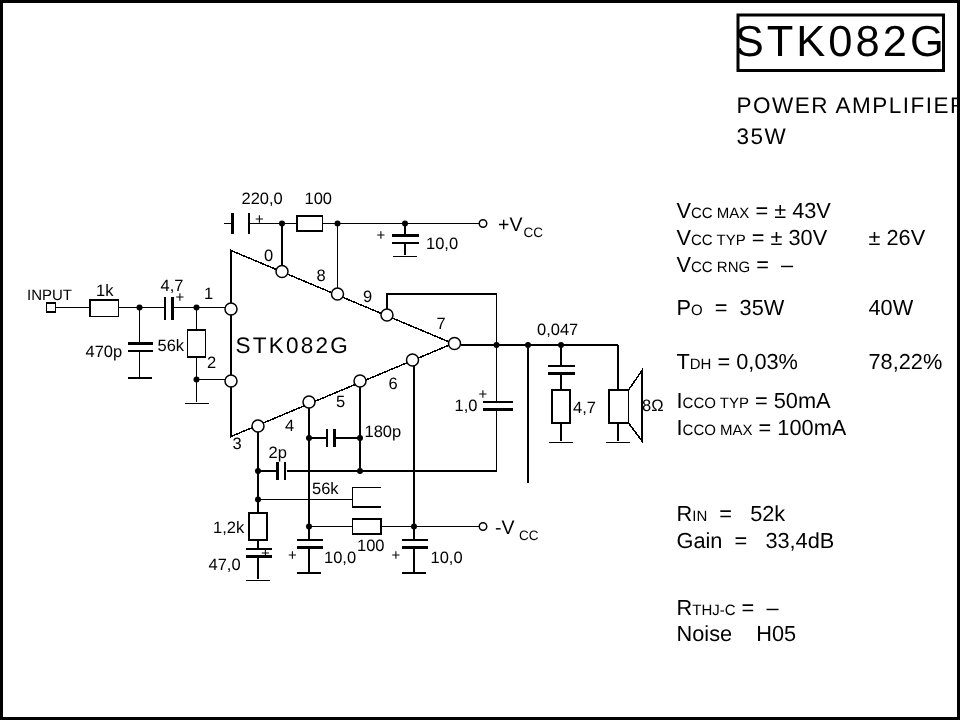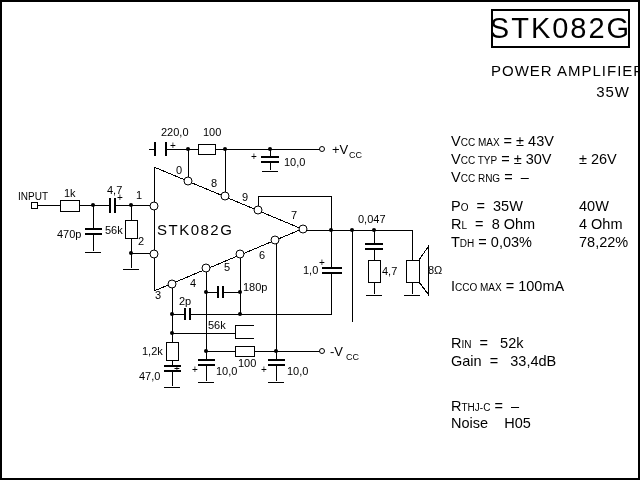--- a/index.html
+++ b/index.html
@@ -22,21 +22,21 @@
   text.vmain{font-family:"Liberation Sans",sans-serif;font-size:13px;fill:#000;}
   text.vsub{font-family:"Liberation Sans",sans-serif;font-size:9px;fill:#000;}
   .title-box{
     position:absolute;left:489px;top:7px;width:139px;height:39px;
     border:2px solid #000;box-sizing:border-box;
     display:flex;align-items:center;justify-content:center;
     font-size:29px;letter-spacing:2px;white-space:pre;
   }
   .subtitle{position:absolute;left:489px;top:60px;width:139px;text-align:center;
     font-size:15px;letter-spacing:1px;white-space:pre;}
-  .power{position:absolute;left:489px;top:81px;width:139px;text-align:right;
+  .power{position:absolute;left:489px;top:81px;width:139px;text-align:left;
     font-size:15px;letter-spacing:1px;white-space:pre;}
   .spec-row{position:absolute;left:449px;width:185px;font-size:14.5px;white-space:pre;line-height:16px;}
   .sr-sub{font-size:10px;}
   .sr-val2{position:absolute;left:128px;top:0;white-space:pre;text-align:right;}
 </style>
 </head>
 <body>
 
 <div class="canvas">
 
@@ -186,21 +186,21 @@
   <div class="title-box">
     <span>STK082G</span>
   </div>
   <div class="subtitle">POWER AMPLIFIER</div>
   <div class="power">35W</div>
 
   <div class="spec-row" style="top:131px"><span class="sr-main">V</span><span class="sr-sub">CC</span><span class="sr-sub"> MAX</span><span class="sr-rest"> = ± 43V</span><span class="sr-val2"></span></div>
   <div class="spec-row" style="top:149px"><span class="sr-main">V</span><span class="sr-sub">CC</span><span class="sr-sub"> TYP</span><span class="sr-rest"> = ± 30V</span><span class="sr-val2">± 26V</span></div>
   <div class="spec-row" style="top:167px"><span class="sr-main">V</span><span class="sr-sub">CC</span><span class="sr-sub"> RNG</span><span class="sr-rest"> =  –</span><span class="sr-val2"></span></div>
   <div class="spec-row" style="top:196px"><span class="sr-main">P</span><span class="sr-sub">O</span><span class="sr-sub"></span><span class="sr-rest">  =  35W</span><span class="sr-val2">40W</span></div>
-  <div class="spec-row" style="top:214px"><span class="sr-main">R</span><span class="sr-sub">L</span><span class="sr-sub"></span><span class="sr-rest">  =  8 Ohm</span><span class="sr-val2">4 Ohm</span></div>
   <div class="spec-row" style="top:232px"><span class="sr-main">T</span><span class="sr-sub">DH</span><span class="sr-sub"></span><span class="sr-rest"> = 0,03%</span><span class="sr-val2">78,22%</span></div>
+  <div class="spec-row" style="top:258px"><span class="sr-main">I</span><span class="sr-sub">CCO</span><span class="sr-sub"> TYP</span><span class="sr-rest"> = 50mA</span><span class="sr-val2"></span></div>
   <div class="spec-row" style="top:276px"><span class="sr-main">I</span><span class="sr-sub">CCO</span><span class="sr-sub"> MAX</span><span class="sr-rest"> = 100mA</span><span class="sr-val2"></span></div>
   <div class="spec-row" style="top:333px"><span class="sr-main">R</span><span class="sr-sub">IN</span><span class="sr-sub"></span><span class="sr-rest">  =   52k</span><span class="sr-val2"></span></div>
   <div class="spec-row" style="top:351px"><span class="sr-main">Gain</span><span class="sr-sub"></span><span class="sr-sub"></span><span class="sr-rest">  =   33,4dB</span><span class="sr-val2"></span></div>
   <div class="spec-row" style="top:396px"><span class="sr-main">R</span><span class="sr-sub">THJ-C</span><span class="sr-sub"></span><span class="sr-rest"> =  –</span><span class="sr-val2"></span></div>
   <div class="spec-row" style="top:413px"><span class="sr-main">Noise</span><span class="sr-sub"></span><span class="sr-sub"></span><span class="sr-rest">    H05</span><span class="sr-val2"></span></div>
 
 </div>
 
 </body></html>

